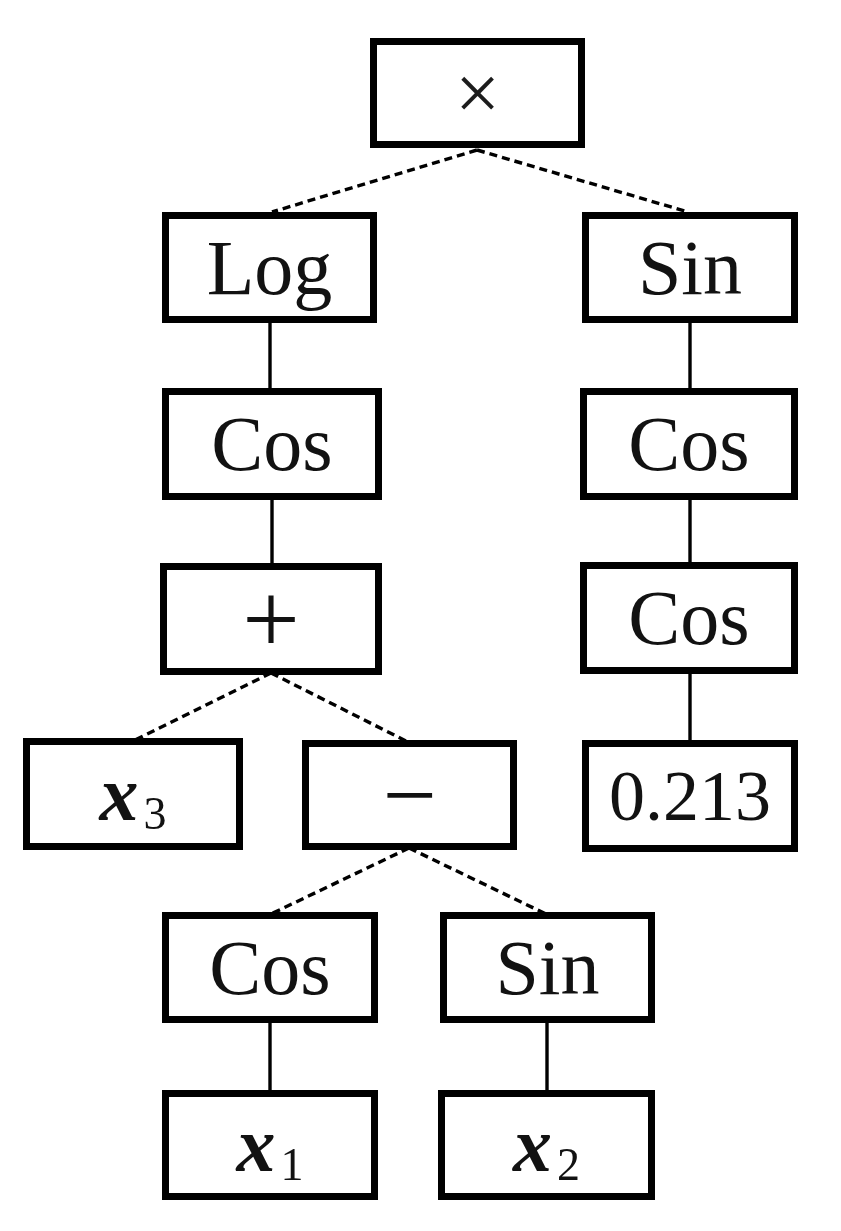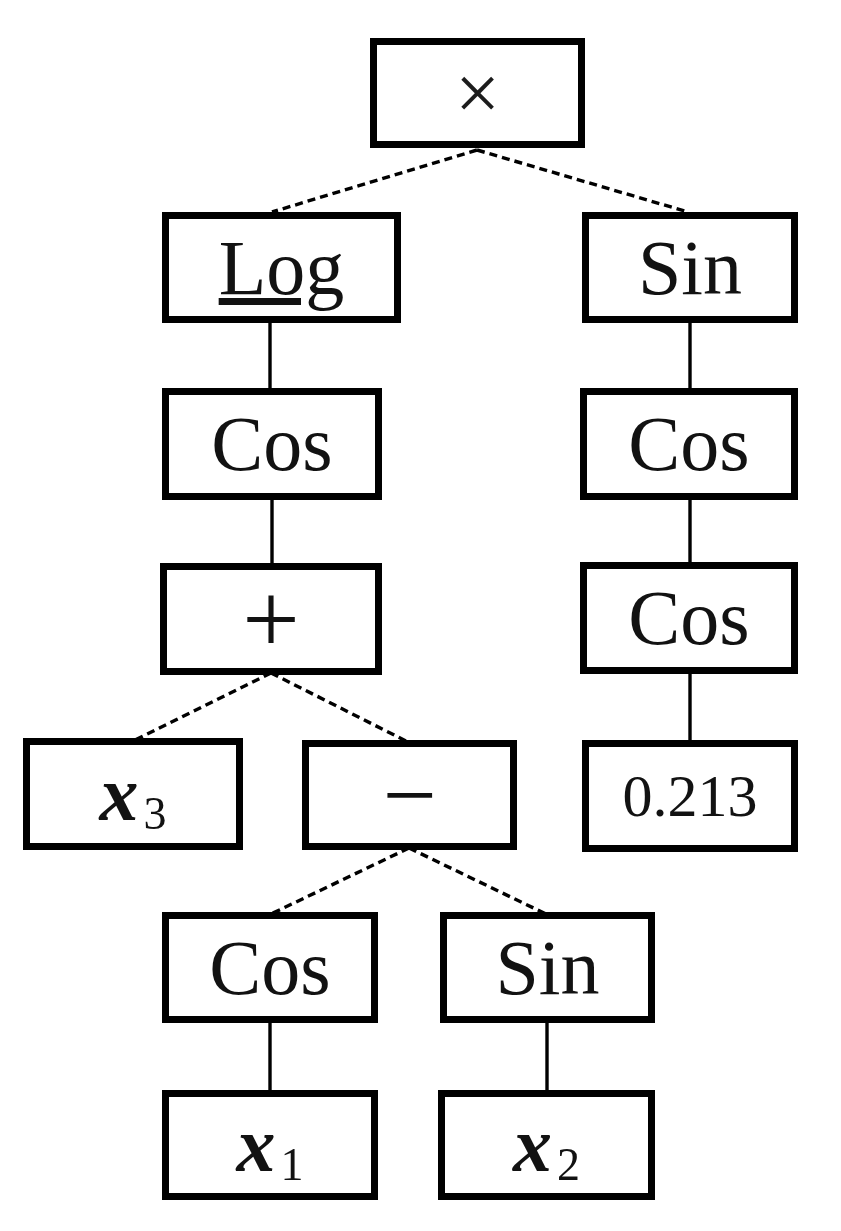--- a/index.html
+++ b/index.html
@@ -50,25 +50,25 @@
     font-style: normal;
     font-weight: normal;
     font-size: 46px;
     position: relative;
     top: 20px;
     margin-left: 5px;
   }
   .node.op-times { font-size: 80px; color: #1c1c1c; }
   .node.op-plus  { font-size: 102px; font-weight: normal; }
   .node.op-minus { font-size: 96px; }
-  .node.leaf-const { font-size: 60px; }
+  .node.leaf-const { font-size: 72px; }
 
   
   .pos-multiply    { left: 370px; top:   38px; width: 215px; height: 110px; }
-  .pos-log         { left: 162px; top:  212px; width: 239px; height: 111px; text-decoration: underline; }
+  .pos-log         { left: 162px; top:  212px; width: 215px; height: 111px; }
   .pos-sin-right   { left: 582px; top:  212px; width: 216px; height: 111px; }
   .pos-cos-left    { left: 162px; top:  388px; width: 220px; height: 112px; }
   .pos-cos-right-1 { left: 580px; top:  388px; width: 218px; height: 112px; }
   .pos-plus        { left: 160px; top:  563px; width: 222px; height: 112px; }
   .pos-cos-right-2 { left: 580px; top:  562px; width: 218px; height: 112px; }
   .pos-x3          { left:  23px; top:  738px; width: 220px; height: 112px; }
   .pos-minus       { left: 302px; top:  740px; width: 215px; height: 110px; }
   .pos-const       { left: 582px; top:  740px; width: 216px; height: 112px; }
   .pos-cos-bottom  { left: 162px; top:  912px; width: 216px; height: 111px; }
   .pos-sin-bottom  { left: 440px; top:  912px; width: 215px; height: 111px; }

